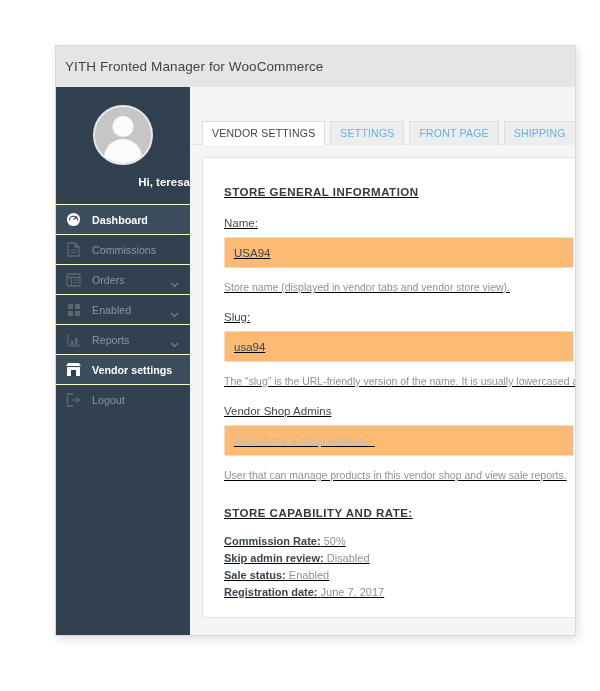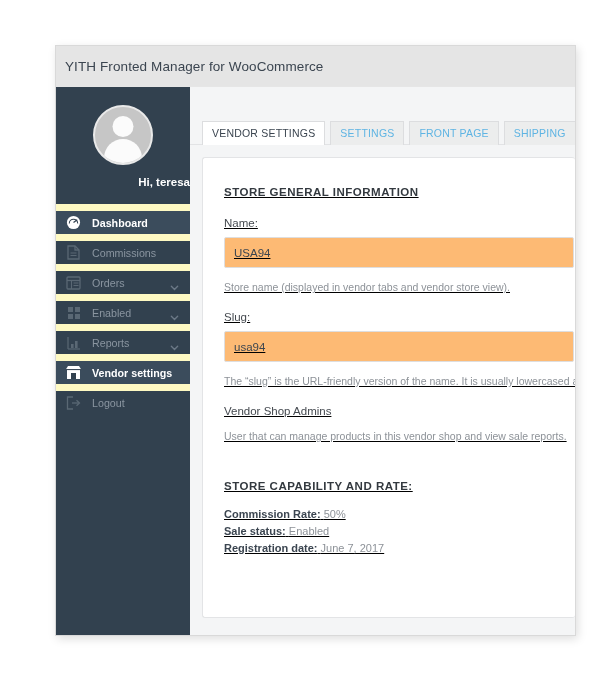--- a/index.html
+++ b/index.html
@@ -98,21 +98,21 @@
     font-size: 11.5px;
     font-weight: bold;
   }
 
   .nav { margin-top: 2px; }
   .nav-item {
     display: flex;
     align-items: center;
     height: 30px;
     padding-left: 9px;
-    border-top: 7px solid #fef9c3;
+    border-top: 1px solid #fef9c3;
     position: relative;
   }
   .nav-item .ico {
     width: 17px;
     height: 16px;
     flex: 0 0 17px;
     margin-right: 10px;
     display: flex;
     align-items: center;
     justify-content: center;
@@ -184,21 +184,21 @@
     position: relative;
   }
 
   .sec-title {
     font-size: 11.5px;
     font-weight: bold;
     color: #33393f;
     letter-spacing: 0.5px;
     margin-bottom: 19px;
   }
-  .sec-title.second { margin-top: 38px; margin-bottom: 14px; }
+  .sec-title.second { margin-top: 26px; margin-bottom: 14px; }
 
   .field-label {
     font-size: 11.5px;
     color: #44494f;
     margin-bottom: 8px;
   }
   .text-input {
     display: block;
     width: 350px;
     height: 31px;
@@ -367,27 +367,32 @@
 
             <div class="field-label">Name:</div>
             <input class="text-input" type="text" value="USA94" style="">
             <div class="help">Store name (displayed in vendor tabs and vendor store view).</div>
 
             <div class="field-label">Slug:</div>
             <input class="text-input" type="text" value="usa94" style="">
             <div class="help">The “slug” is the URL-friendly version of the name. It is usually lowercased and cont</div>
 
             <div class="field-label">Vendor Shop Admins</div>
+            <input class="text-input" type="text" placeholder="Search for a shop admins..." style="">
             <div class="help">User that can manage products in this vendor shop and view sale reports.</div>
 
             <div class="sec-title second">STORE CAPABILITY AND RATE:</div>
 
             <div class="cap-line">
               <b>Commission Rate:</b>
               <span>50%</span>
+            </div>
+            <div class="cap-line">
+              <b>Skip admin review:</b>
+              <span>Disabled</span>
             </div>
             <div class="cap-line">
               <b>Sale status:</b>
               <span>Enabled</span>
             </div>
             <div class="cap-line">
               <b>Registration date:</b>
               <span>June 7, 2017</span>
             </div>
 

